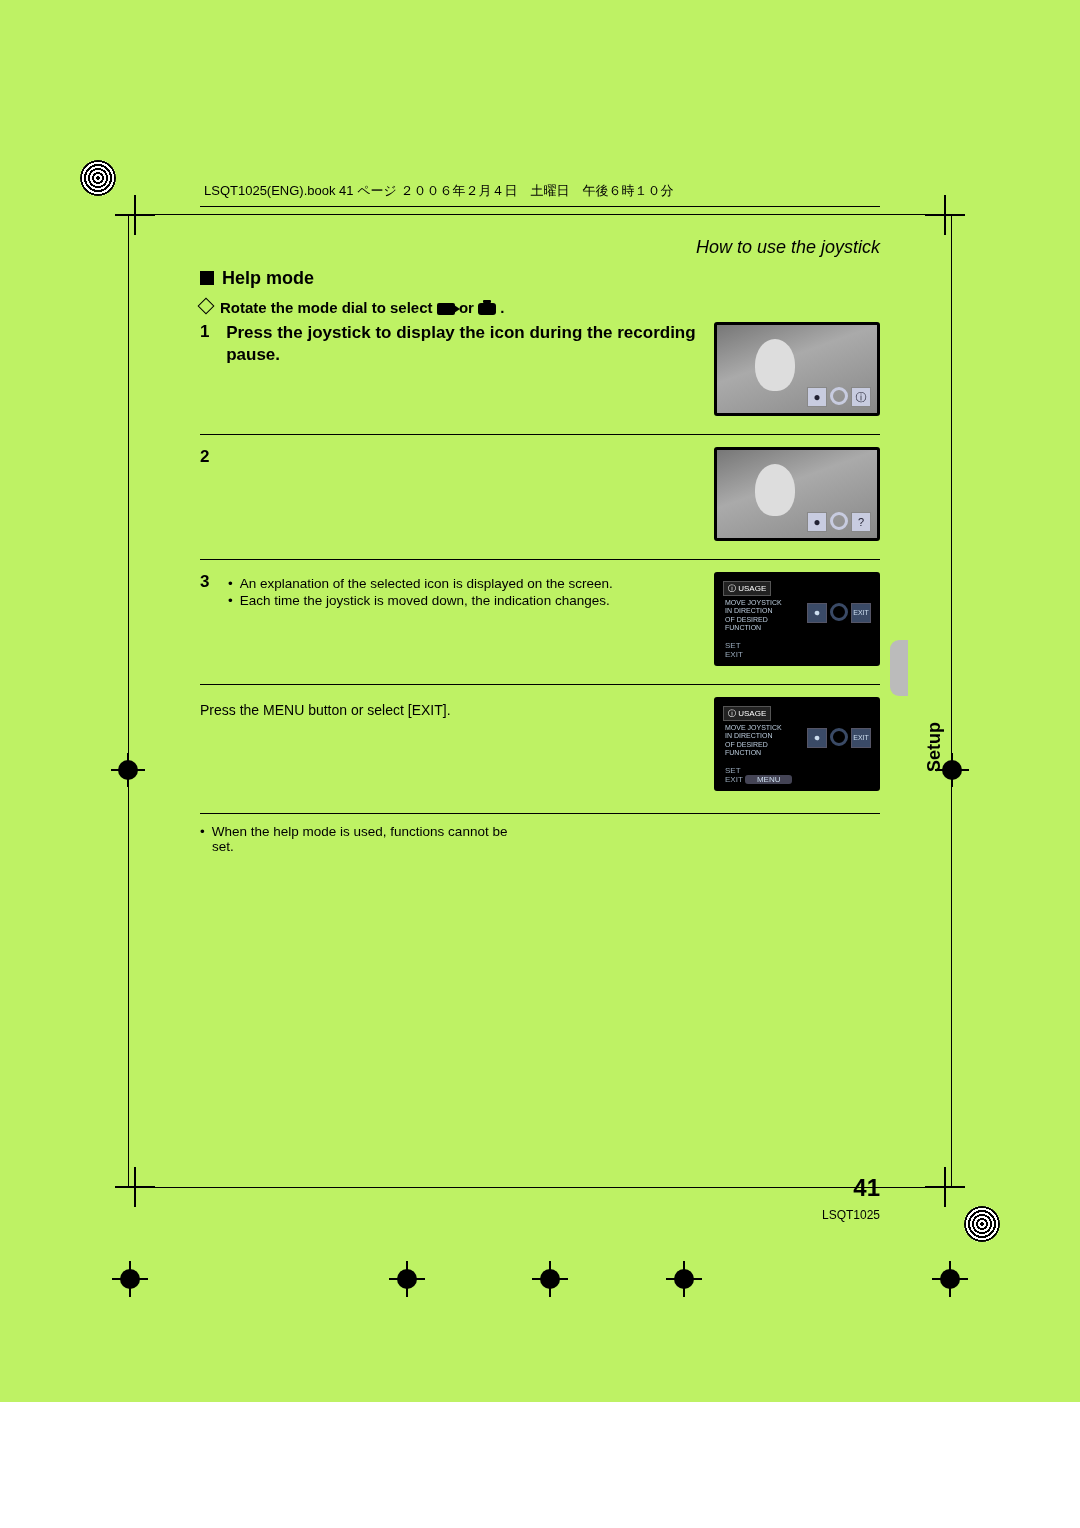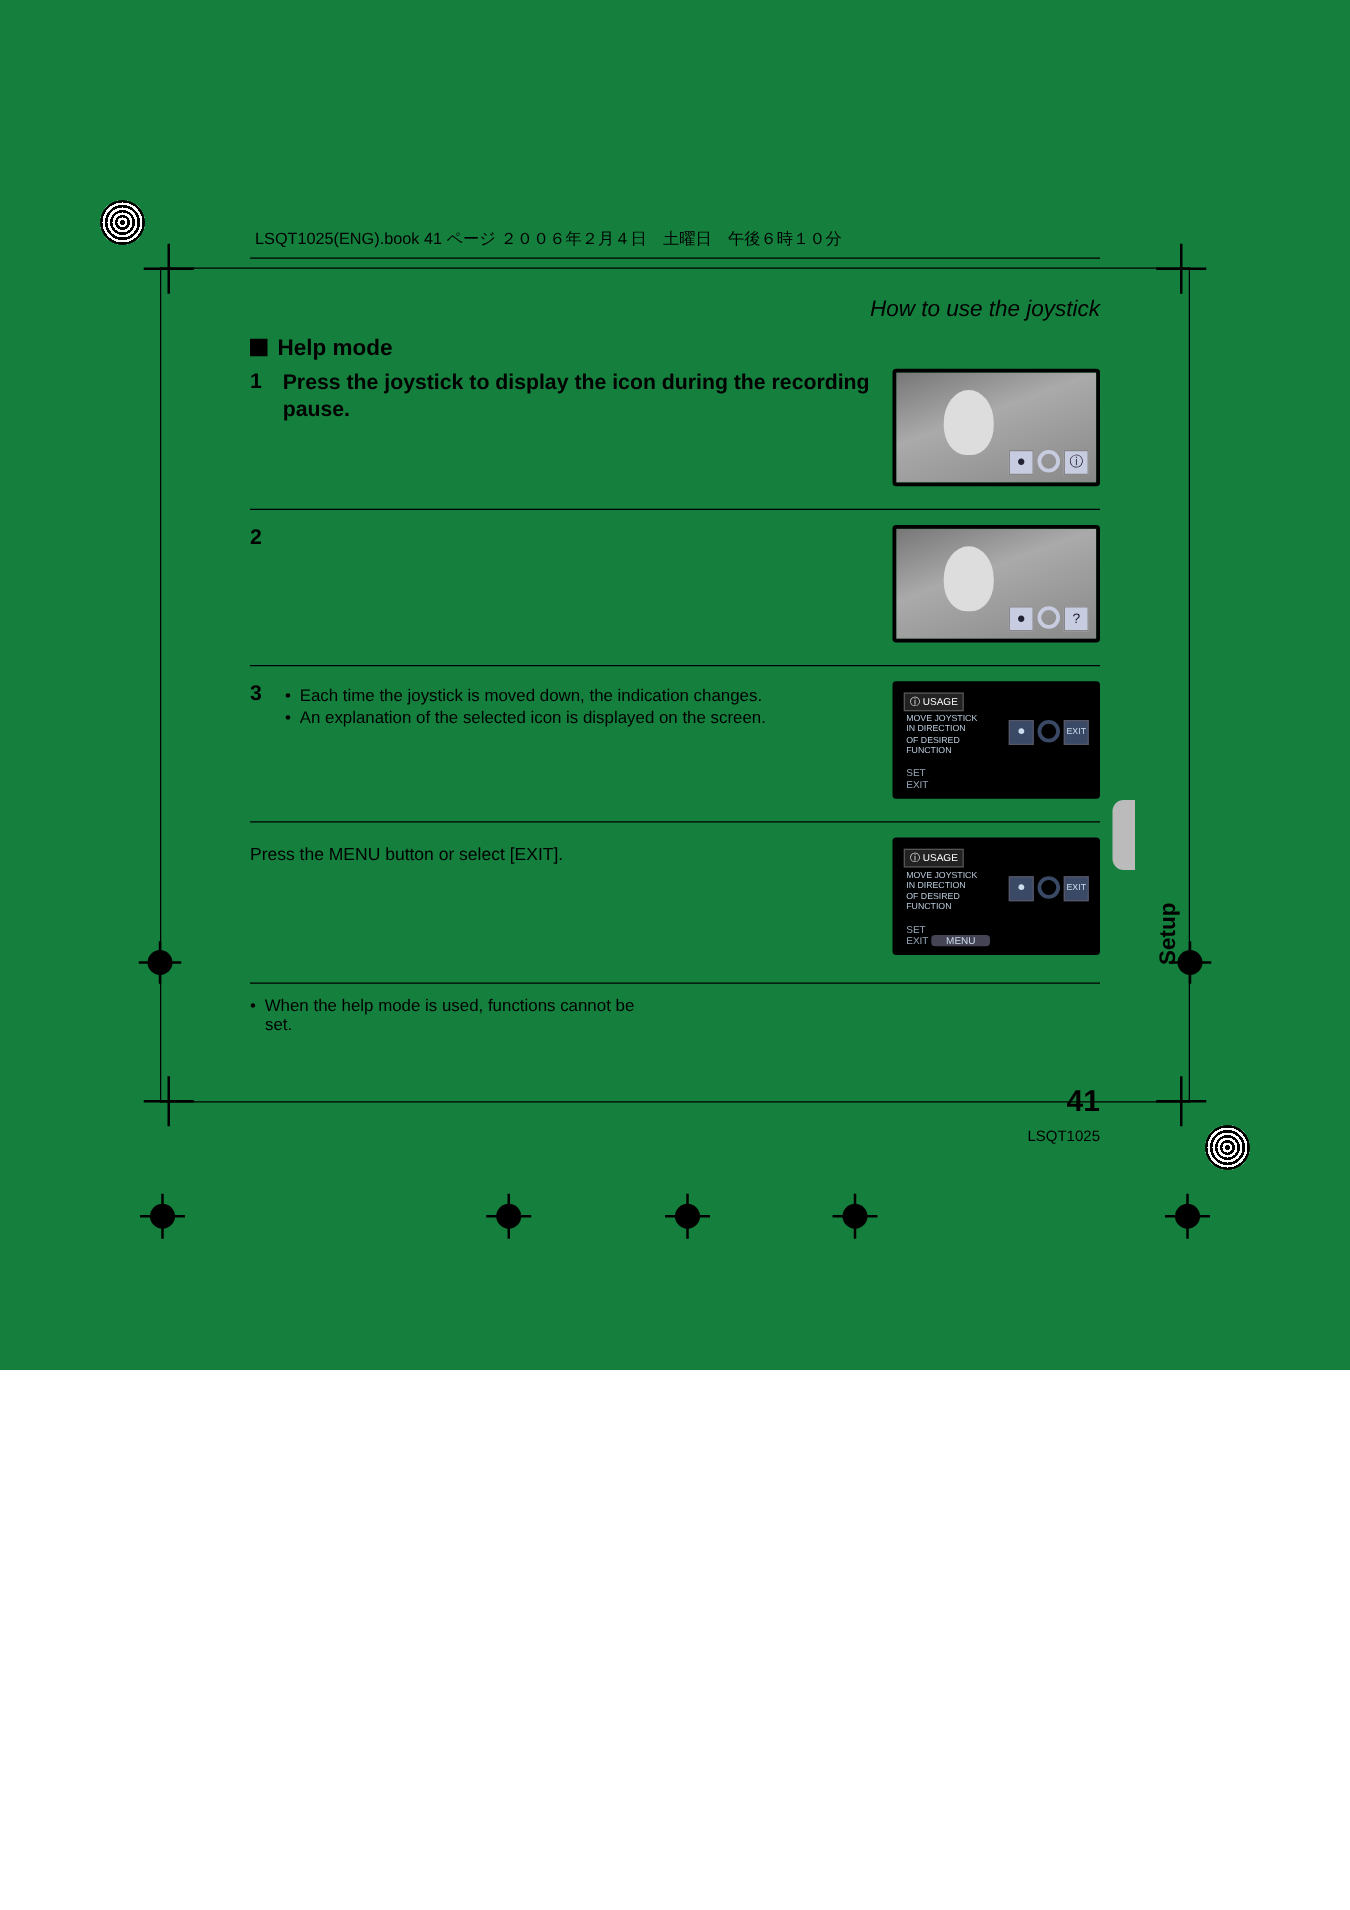--- a/index.html
+++ b/index.html
@@ -1,16 +1,16 @@
 <!DOCTYPE html>
 <html><head>
 <meta charset="utf-8">
 <style>
   html,body{margin:0;padding:0;background:#fff;font-family:Arial,Helvetica,sans-serif;color:#000;}
-  .sheet{position:relative;width:1080px;height:1096px;background:#15803d;overflow:hidden;}
+  .sheet{position:relative;width:1080px;height:1402px;background:#bef264;overflow:hidden;}
   
   .regmark{position:absolute;width:40px;height:40px;}
   .regmark::before,.regmark::after{content:"";position:absolute;background:#000;}
   .regmark.tl{left:115px;top:195px;} .regmark.tr{right:115px;top:195px;}
   .regmark.bl{left:115px;bottom:195px;} .regmark.br{right:115px;bottom:195px;}
   .regmark::before{width:40px;height:2px;top:19px;left:0;}
   .regmark::after{width:2px;height:40px;left:19px;top:0;}
   .regcircle{position:absolute;width:36px;height:36px;border-radius:50%;
     background:repeating-radial-gradient(circle,#000 0 2px,#fff 2px 4px);}
   .regcircle.tl{left:80px;top:160px;} .regcircle.br{right:80px;bottom:160px;}
@@ -108,20 +108,27 @@
 
   <div class="page">
     <div class="src-line">LSQT1025(ENG).book  41 ページ  ２００６年２月４日　土曜日　午後６時１０分</div>
 
     <div class="breadcrumb">How to use the joystick</div>
 
     <div class="sec-title">
       <span class="sq"></span><span>Help mode</span>
     </div>
 
+    <div class="pre-instr">
+      <span class="diamond"></span><span>Rotate the mode dial to select </span>
+      <span class="icon-video"></span>
+      <span> or </span>
+      <span class="icon-cam"></span>
+      <span> .</span>
+    </div>
 
     <div class="steps">
 
       <div class="step first">
         <div class="txt">
           <div class="txtwrap">
             <div class="num">1</div>
             <div class="step-title">Press the joystick to display the icon during the recording pause.</div>
           </div>
         </div>
@@ -150,22 +157,22 @@
           </div>
         </div>
       </div>
 
       <div class="step">
         <div class="txt">
           <div class="txtwrap">
             <div class="num">3</div>
             <div style="flex:1">
               <ul class="bul">
+                <li>An explanation of the selected icon is displayed on the screen.</li>
                 <li>Each time the joystick is moved down, the indication changes.</li>
-                <li>An explanation of the selected icon is displayed on the screen.</li>
               </ul>
             </div>
           </div>
         </div>
         <div class="thumb usage">
           <div class="bar">ⓘ <span>USAGE</span></div>
           <div class="utext" style="white-space:pre;">MOVE JOYSTICK
 IN DIRECTION
 OF DESIRED
 FUNCTION</div>

